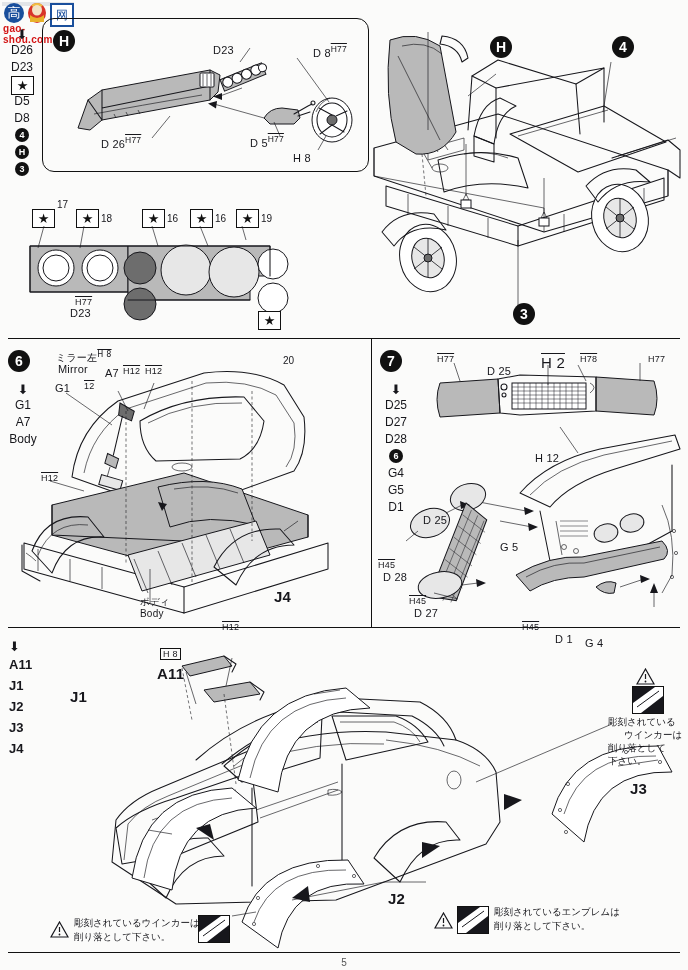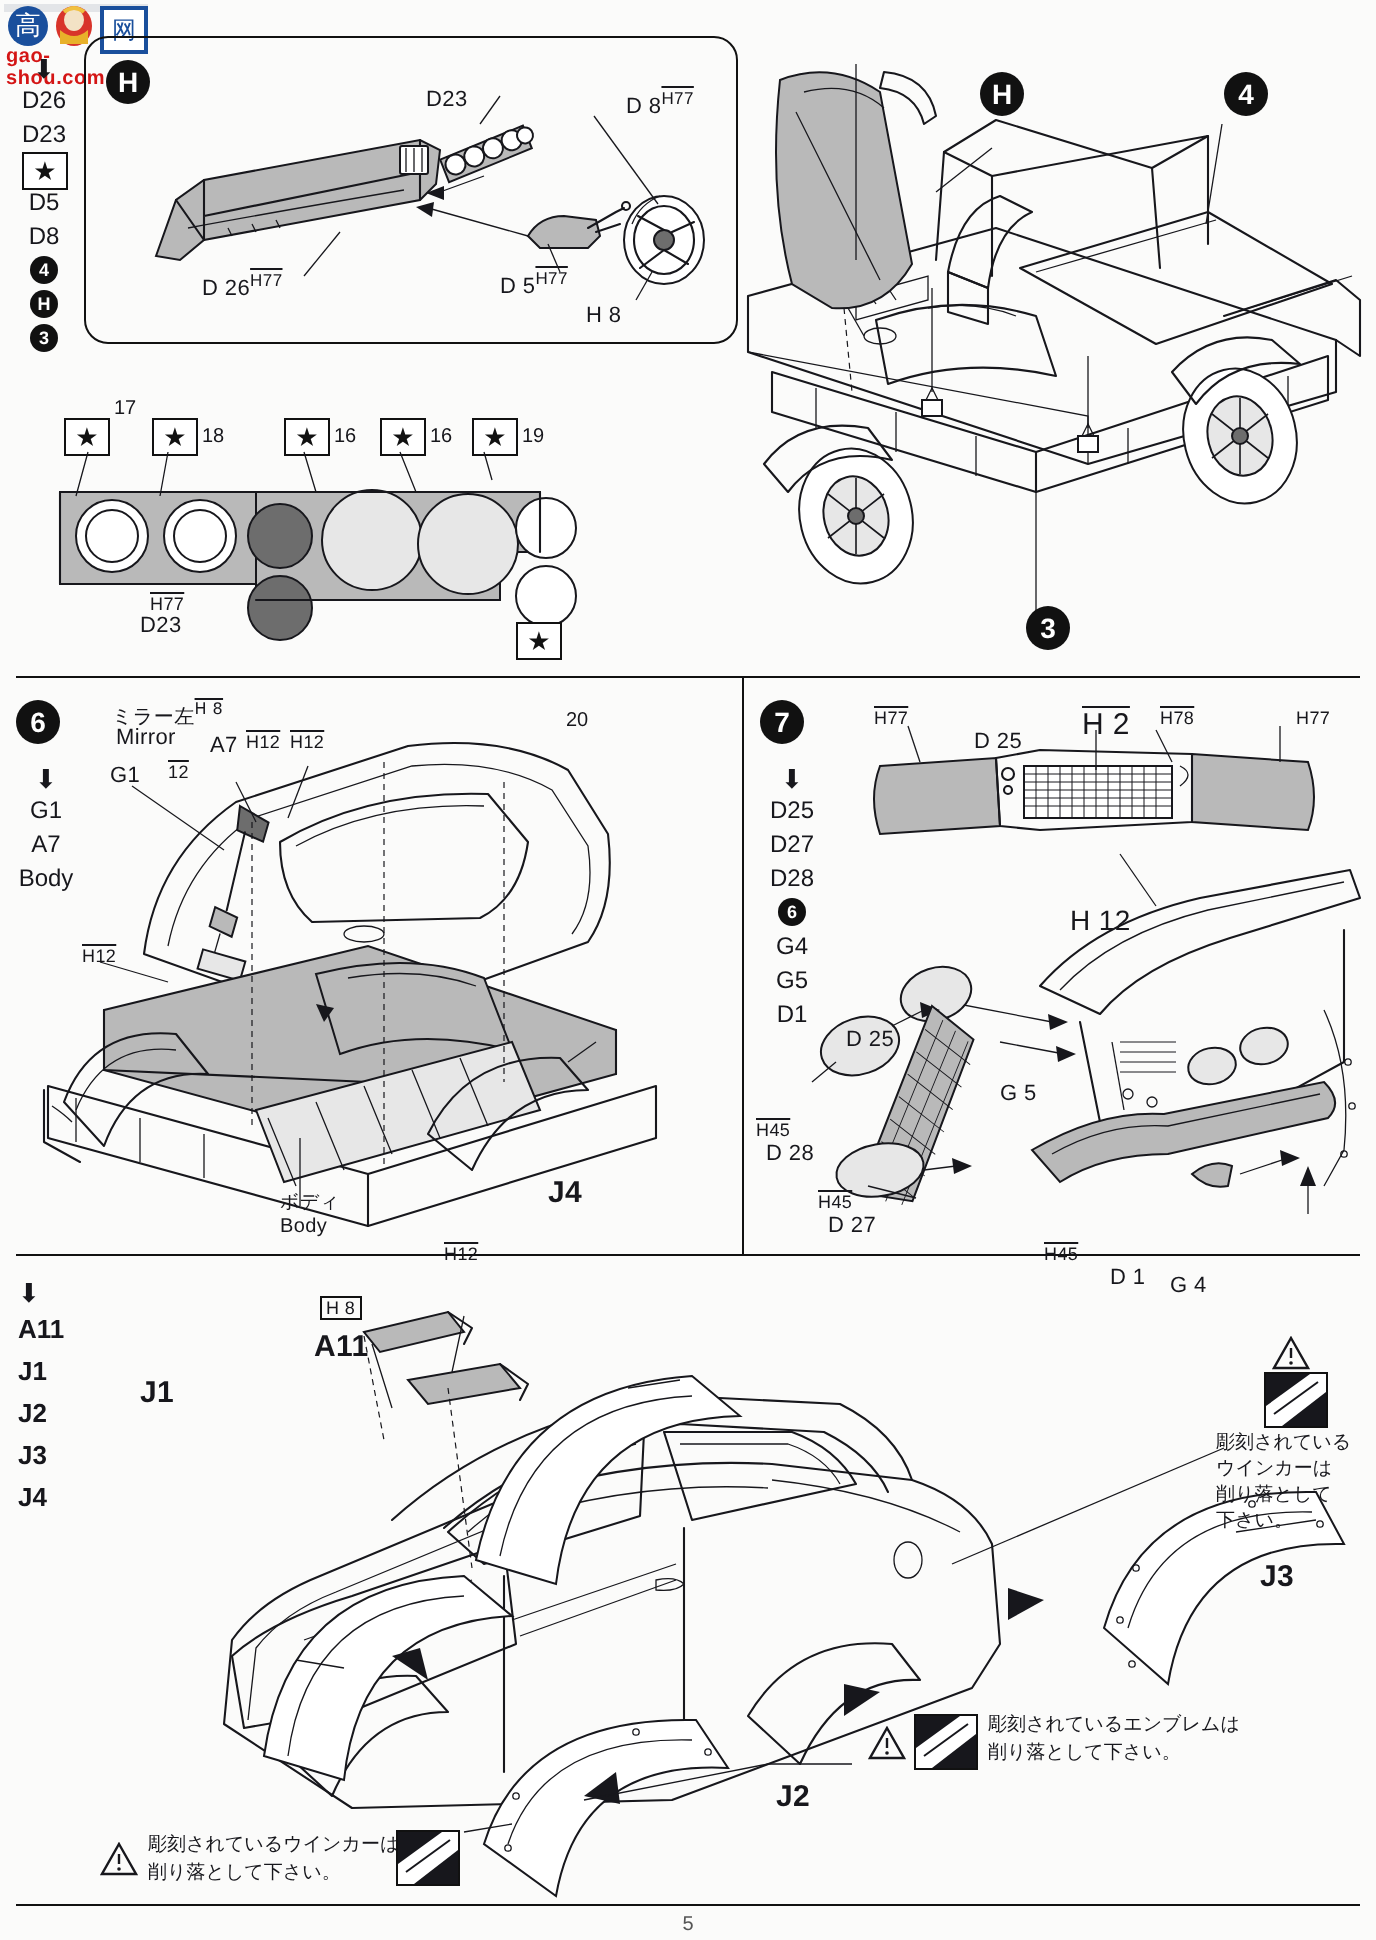--- a/index.html
+++ b/index.html
@@ -453,21 +453,21 @@
     <path class="st-t" d="M160 72 L178 98"></path>
     <path class="st-t" d="M6 186 L18 176"></path>
     <path class="st-t" d="M58 244 L34 238"></path>
   </svg>
 
   <span class="lbl" style="left:437px;top:354px;"><span class="sup ovl" style="font-size:9px;">H77</span></span>
   <span class="lbl" style="left:487px;top:365px;">D 25</span>
   <span class="lbl" style="left:541px;top:354px;"><span class="sup ovl" style="font-size:15px;">H 2</span></span>
   <span class="lbl" style="left:580px;top:354px;"><span class="sup ovl" style="font-size:9px;">H78</span></span>
   <span class="lbl" style="left:648px;top:354px;"><span class="sup" style="font-size:9px;">H77</span></span>
-  <span class="lbl" style="left:535px;top:452px;"><span class="sup" style="font-size:14px;">H 12</span></span>
+  <span class="lbl" style="left:535px;top:452px;"><span class="sup" style="font-size:11px;">H 12</span></span>
   <span class="lbl" style="left:423px;top:514px;">D 25</span>
   <span class="lbl" style="left:500px;top:541px;">G 5</span>
   <span class="lbl" style="left:378px;top:560px;"><span class="sup ovl" style="font-size:9px;">H45</span></span>
   <span class="lbl" style="left:383px;top:571px;">D 28</span>
   <span class="lbl" style="left:409px;top:596px;"><span class="sup ovl" style="font-size:9px;">H45</span></span>
   <span class="lbl" style="left:414px;top:607px;">D 27</span>
   <span class="lbl" style="left:522px;top:622px;"><span class="sup ovl" style="font-size:9px;">H45</span></span>
   <span class="lbl" style="left:555px;top:633px;">D 1</span>
   <span class="lbl" style="left:585px;top:613px;margin-top:24px;">G 4</span>
 
@@ -585,21 +585,21 @@
     <div class="picto" style="left:148px;top:0px;">
       <svg width="30" height="26" viewBox="0 0 30 26">
         <rect x="0" y="0" width="30" height="26" fill="#fff"></rect>
         <path d="M0 0 L22 0 L0 16 Z" fill="#17171c"></path>
         <path d="M30 26 L8 26 L30 9 Z" fill="#17171c"></path>
         <path d="M4 20 L26 4" stroke="#17171c" stroke-width="1"></path>
       </svg>
     </div>
   </div>
 
-  <div class="abs" style="left:434px;top:855px;width:250px;height:38px;">
+  <div class="abs" style="left:434px;top:904px;width:250px;height:38px;">
     <div class="warn" style="left:0;top:8px;">
       <svg width="19" height="17" viewBox="0 0 19 17">
         <path d="M9.5 1 L18 16 L1 16 Z" fill="none" stroke="#17171c" stroke-width="1.2"></path>
         <path d="M9.5 6 v5" stroke="#17171c" stroke-width="1.2"></path>
         <circle cx="9.5" cy="13.5" r="0.9" fill="#17171c"></circle>
       </svg>
     </div>
     <div class="picto" style="left:23px;top:2px;">
       <svg width="30" height="26" viewBox="0 0 30 26">
         <rect x="0" y="0" width="30" height="26" fill="#fff"></rect>
@@ -622,20 +622,20 @@
     </div>
     <div class="picto" style="left:24px;top:18px;">
       <svg width="30" height="26" viewBox="0 0 30 26">
         <rect x="0" y="0" width="30" height="26" fill="#fff"></rect>
         <path d="M0 0 L22 0 L0 16 Z" fill="#17171c"></path>
         <path d="M30 26 L8 26 L30 9 Z" fill="#17171c"></path>
         <path d="M4 20 L26 4" stroke="#17171c" stroke-width="1"></path>
       </svg>
     </div>
     <div class="jp" style="position:absolute;left:0px;top:48px;">彫刻されている</div>
-    <div class="jp" style="position:absolute;left:0px;top:61px;">ウインカーは</div>
+    <div class="jp" style="position:absolute;left:16px;top:61px;">ウインカーは</div>
     <div class="jp" style="position:absolute;left:0px;top:74px;">削り落として</div>
     <div class="jp" style="position:absolute;left:0px;top:87px;">下さい。</div>
   </div>
 
   <div class="pageno">5</div>
 
 </div>
 
 </body></html>

